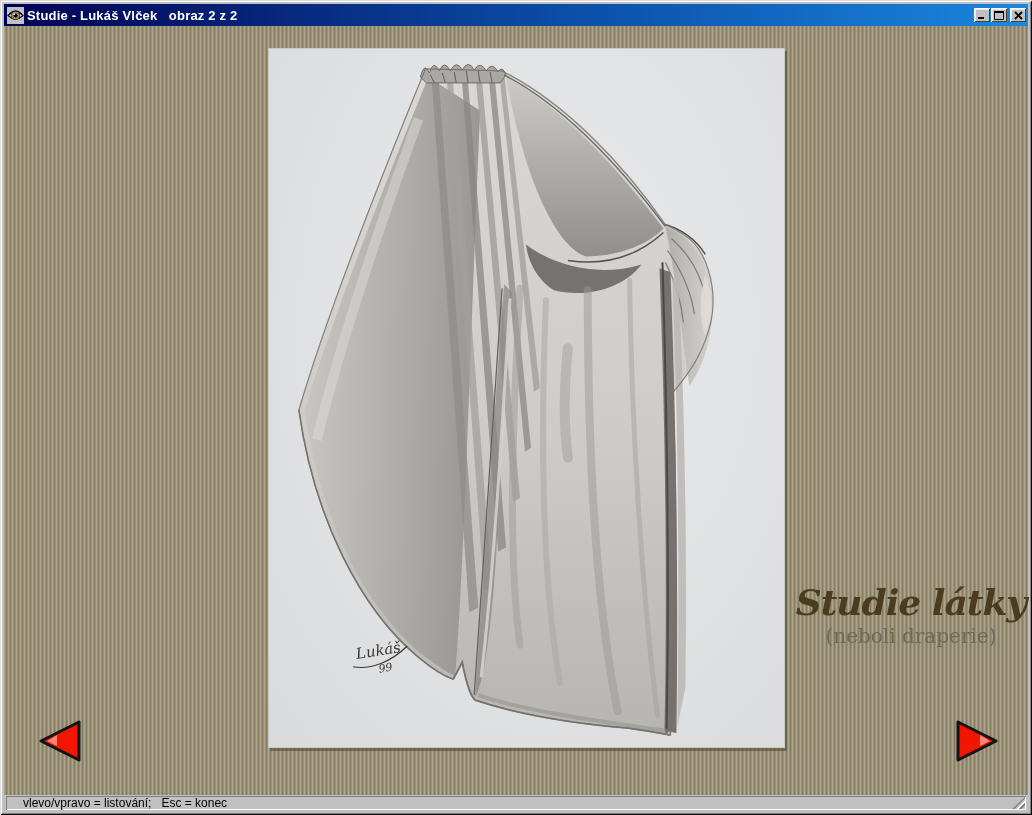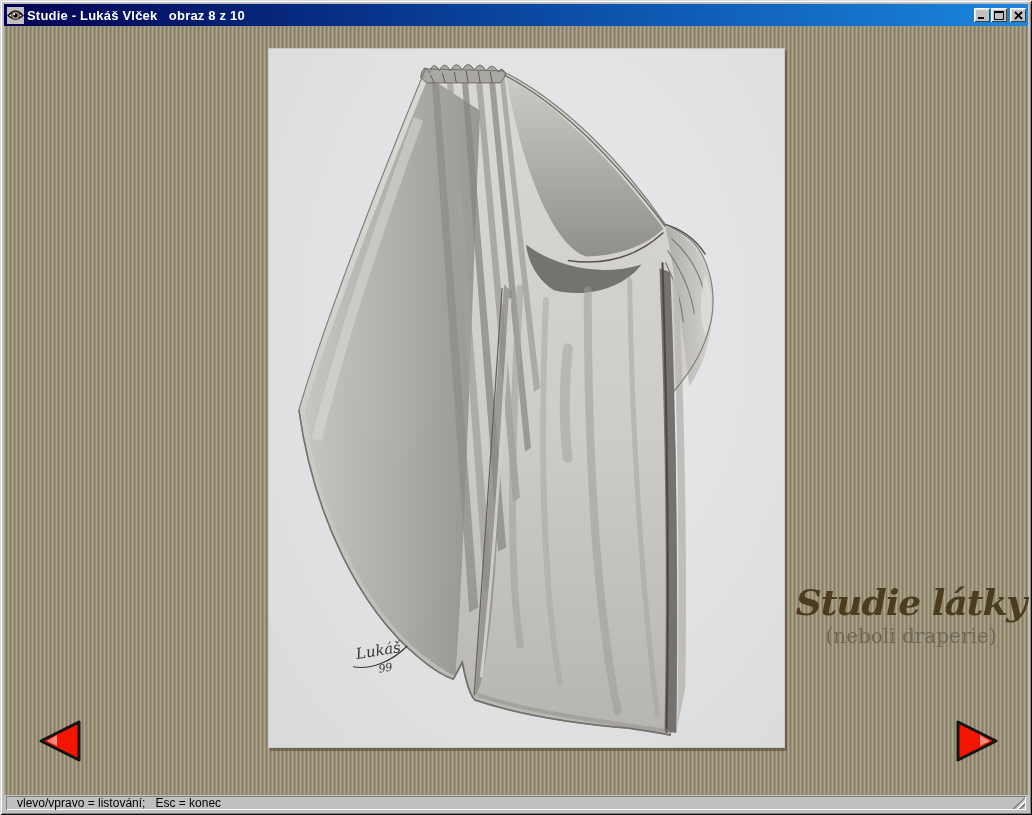--- a/index.html
+++ b/index.html
@@ -73,21 +73,21 @@
   .nav-arrow svg { display:block; width:100%; height:100%; }
 
   
   .statusbar {
     position:absolute; left:4px; top:795px; width:1024px; height:16px;
     background:#c0c0c0; padding:1px 2px;
   }
   .status-panel {
     position:relative; width:100%; height:14px; background:#c0c0c0;
     box-shadow: inset 1px 1px 0 #808080, inset -1px -1px 0 #ffffff;
-    display:flex; align-items:center; padding-left:11px;
+    display:flex; align-items:center; padding-left:17px;
   }
   .status-text { font-size:12px; color:#000; white-space:pre; }
   .resize-grip {
     position:absolute; right:1px; bottom:1px; width:13px; height:12px;
     background:repeating-linear-gradient(135deg,
       #c0c0c0 0 2px, #ffffff 2px 3px, #868686 3px 5px);
     clip-path:polygon(100% 0, 100% 100%, 0 100%);
   }
 </style>
 </head>
@@ -97,21 +97,21 @@
 
   <div class="titlebar">
     <svg class="title-icon" viewBox="0 0 17 17">
       <rect x="0" y="0" width="17" height="17" fill="#c0c0c0"></rect>
       <path d="M1 8.5 Q8.5 1.5 16 8.5 Q8.5 15.5 1 8.5 Z" fill="#ffffff" stroke="#000" stroke-width="1.2"></path>
       <circle cx="8.5" cy="8.5" r="4.2" fill="#9c8c74" stroke="#3a3020" stroke-width="0.8"></circle>
       <circle cx="8.5" cy="8.5" r="2" fill="#000"></circle>
       <circle cx="7.2" cy="7.2" r="0.9" fill="#fff"></circle>
       <path d="M2 7 Q8.5 0.5 15 7" fill="none" stroke="#000" stroke-width="1"></path>
     </svg>
-    <div class="title-text">Studie - Lukáš Vlček   obraz 8 z 10</div>
+    <div class="title-text">Studie - Lukáš Vlček   obraz 2 z 2</div>
     <div class="winbtns">
       <div class="winbtn">
         <svg width="10" height="9" viewBox="0 0 10 9">
           <rect x="1" y="6" width="6" height="2" fill="#000"></rect>
         </svg>
       </div>
       <div class="winbtn">
         <svg width="10" height="9" viewBox="0 0 10 9">
           <path d="M0.5 0.5 H9.5 V8.5 H0.5 Z" fill="none" stroke="#000" stroke-width="1"></path>
           <rect x="0" y="0" width="10" height="2" fill="#000"></rect>

